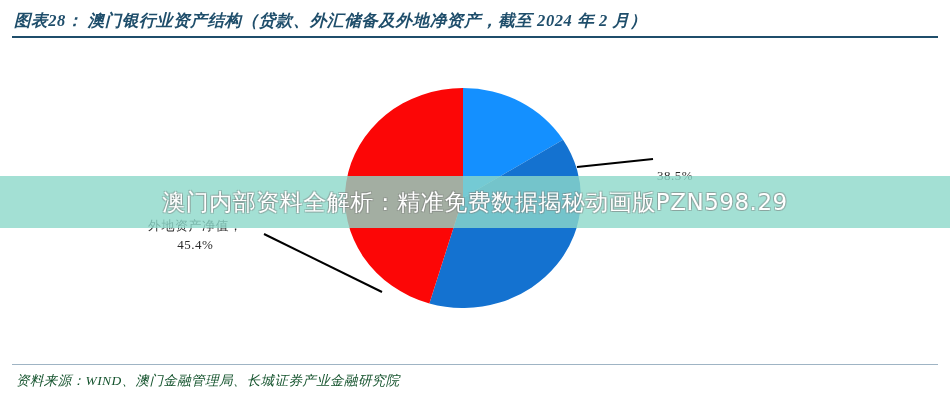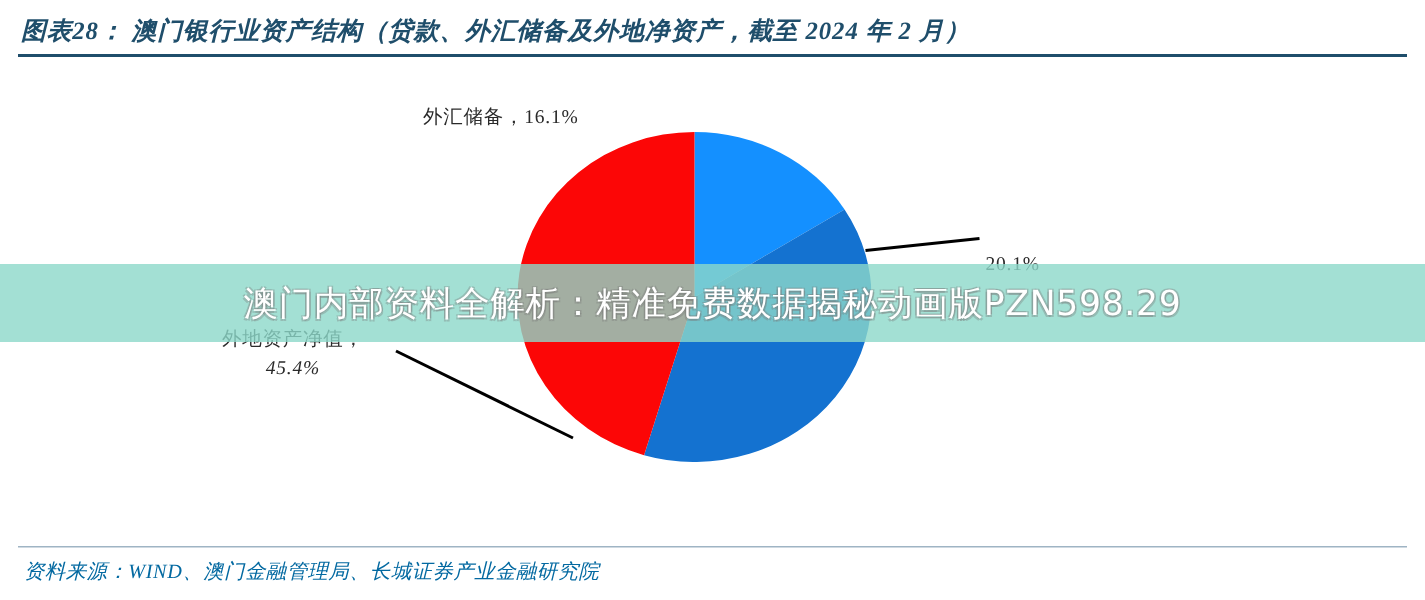--- a/index.html
+++ b/index.html
@@ -54,21 +54,21 @@
     height: 1px;
     background: #9fb4c4;
   }
   .footer-text {
     position: absolute;
     left: 16px;
     top: 372px;
     font-family: "Liberation Serif", "DejaVu Serif", serif;
     font-style: italic;
     font-size: 13.5px;
-    color: #0369a1;
+    color: #14532d;
     letter-spacing: 0.4px;
     white-space: nowrap;
   }
 
   
   .pie-wrap {
     position: absolute;
     left: 345px;
     top: 88px;
     width: 236px;
@@ -82,21 +82,21 @@
     font-family: "Liberation Serif", "DejaVu Serif", serif;
     font-size: 13px;
     color: #2a2a2a;
     white-space: nowrap;
     letter-spacing: 0.5px;
     line-height: 19px;
   }
   .lbl-reserves { left: 282px; top: 68px; }
   .lbl-credit   { left: 657px; top: 147px; text-align: left; }
   .lbl-netext   { left: 148px; top: 216px; text-align: center; }
-  .lbl-netext .ln2 { display: block; text-align: center; font-style: italic; }
+  .lbl-netext .ln2 { display: block; text-align: center; }
 
   
   .leader { position: absolute; pointer-events: none; }
 
   
   .banner {
     position: absolute;
     left: 0;
     top: 176px;
     width: 950px;
@@ -142,25 +142,24 @@
   </div>
 
   <svg class="leader" style="left:575px; top:145px;" width="90" height="30">
     <polyline points="2,22 78,14" fill="none" stroke="#000000" stroke-width="2"></polyline>
   </svg>
 
   <svg class="leader" style="left:262px; top:228px;" width="130" height="70">
     <polyline points="2,6 120,64" fill="none" stroke="#000000" stroke-width="2"></polyline>
   </svg>
 
-  <div class="lbl lbl-reserves">外汇储备，16.1%</div>
 
   <div class="lbl lbl-credit">
     <br>
-    <span>20.1%</span>
+    <span>38.5%</span>
   </div>
 
   <div class="lbl lbl-netext">
     <span>外地资产净值，</span>
     <span class="ln2">45.4%</span>
   </div>
 
   <div class="banner">
     <span class="banner-text">澳门内部资料全解析：精准免费数据揭秘动画版PZN598.29</span>
   </div>

